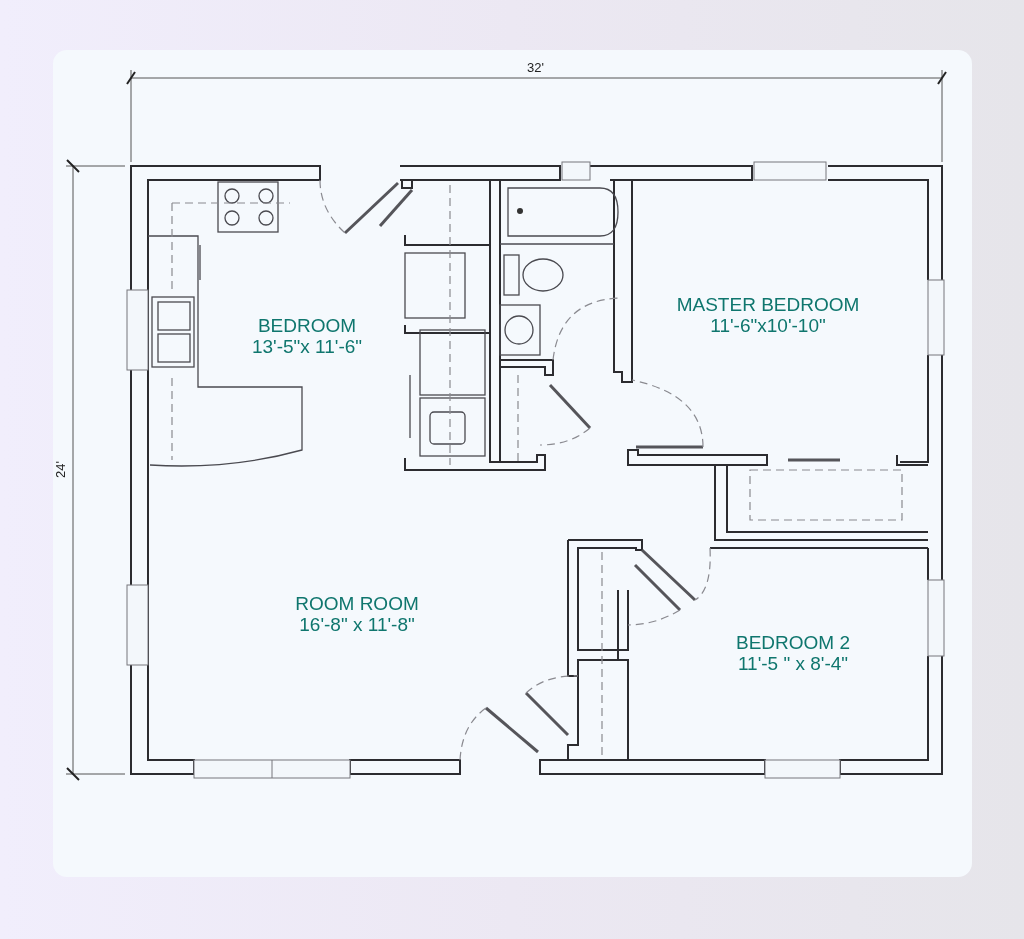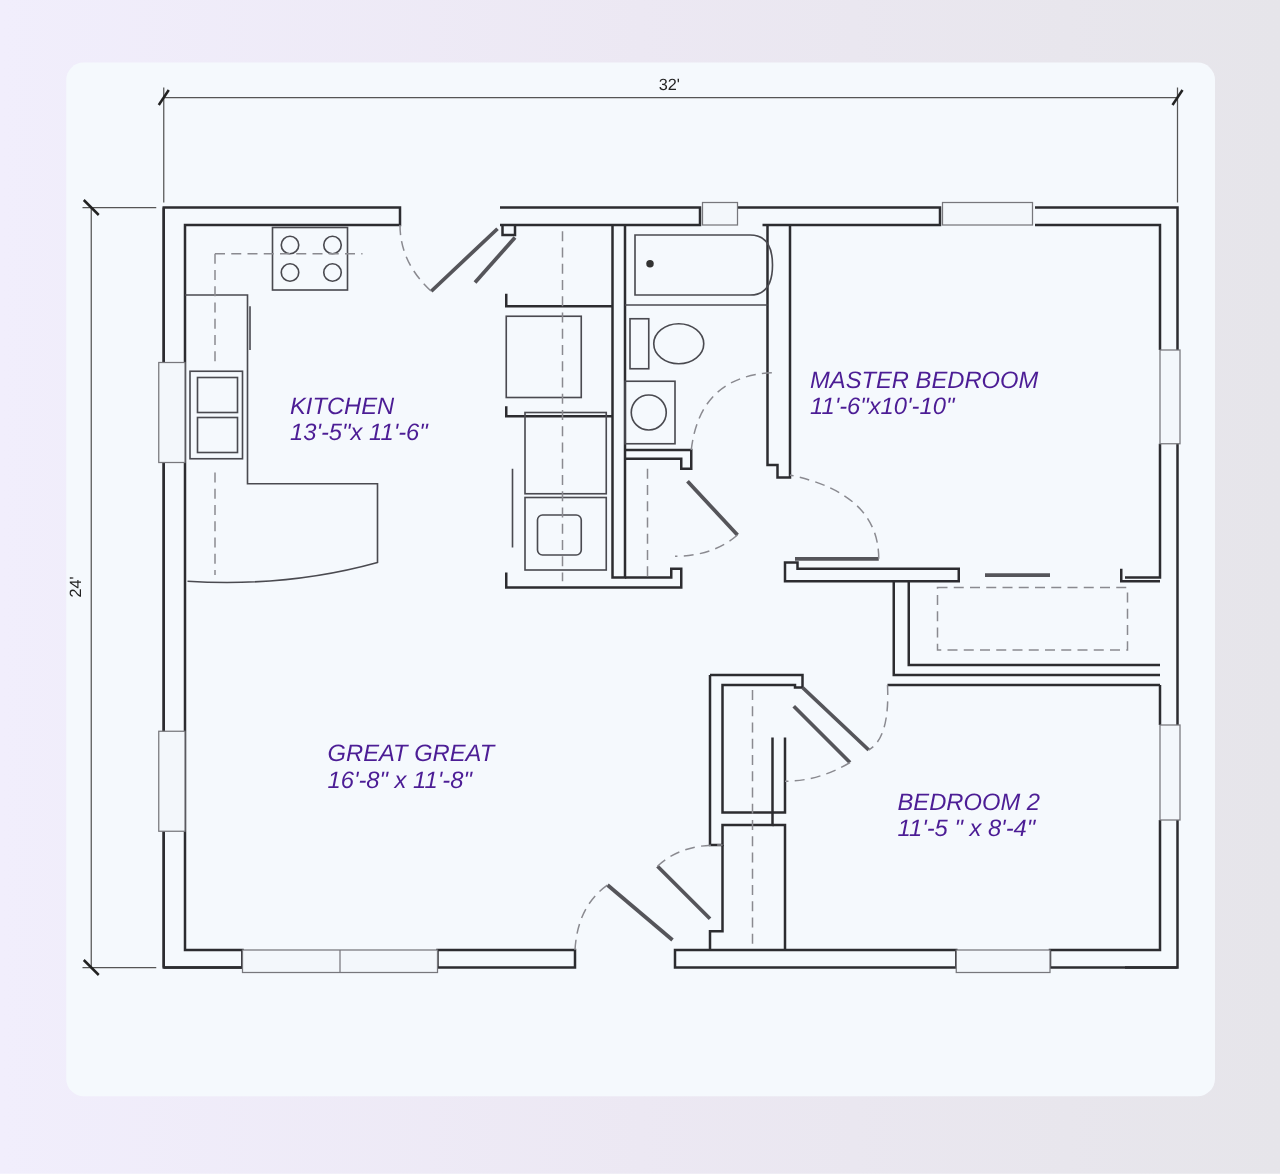--- a/index.html
+++ b/index.html
@@ -15,24 +15,23 @@
   }
   svg { position: absolute; left: 0; top: 0; }
   .wall { fill: none; stroke: #2c2c30; stroke-width: 2; }
   .win { fill: #f3f7fb; stroke: #77777c; stroke-width: 1; }
   .dash { fill: none; stroke: #8a8a90; stroke-width: 1.2; stroke-dasharray: 8 5; }
   .door { fill: none; stroke: #55555a; stroke-width: 3; }
   .fix { fill: none; stroke: #4a4a50; stroke-width: 1.3; }
   .dim { fill: none; stroke: #555; stroke-width: 1; }
   .tick { stroke: #222; stroke-width: 2; }
   .label {
-    position: absolute; text-align: left; color: #4c1d95;
+    position: absolute; text-align: center; color: #0f766e;
     font-family: "Liberation Sans", sans-serif; font-size: 19px; line-height: 21px;
     white-space: nowrap;
-    font-style: italic;
   }
   .dimlabel {
     position: absolute; color: #222; font-size: 13px;
     font-family: "Liberation Sans", sans-serif;
   }
 </style>
 </head>
 <body>
 
 <div class="card"></div>
@@ -162,27 +161,27 @@
 
   <g>
     <line class="dash" x1="602" y1="552" x2="602" y2="760"></line>
   </g>
 </svg>
 
 <div class="dimlabel" style="left:527px; top:60px;text-align:center;">32'</div>
 <div class="dimlabel" style="left:52px; top:462px; transform: rotate(-90deg);">24'</div>
 
 <div class="label" style="left:232px; top:315px; width:150px;">
-  <div>KITCHEN</div>
+  <div>BEDROOM</div>
   <div>13'-5"x 11'-6"</div>
 </div>
 <div class="label" style="left:648px; top:294px; width:240px;">
   <div>MASTER BEDROOM</div>
   <div>11'-6"x10'-10"</div>
 </div>
 <div class="label" style="left:262px; top:593px; width:190px;">
-  <div>GREAT GREAT</div>
+  <div>ROOM ROOM</div>
   <div>16'-8" x 11'-8"</div>
 </div>
 <div class="label" style="left:718px; top:632px; width:150px;">
   <div>BEDROOM 2</div>
   <div>11'-5 " x 8'-4"</div>
 </div>
 
 </body></html>

